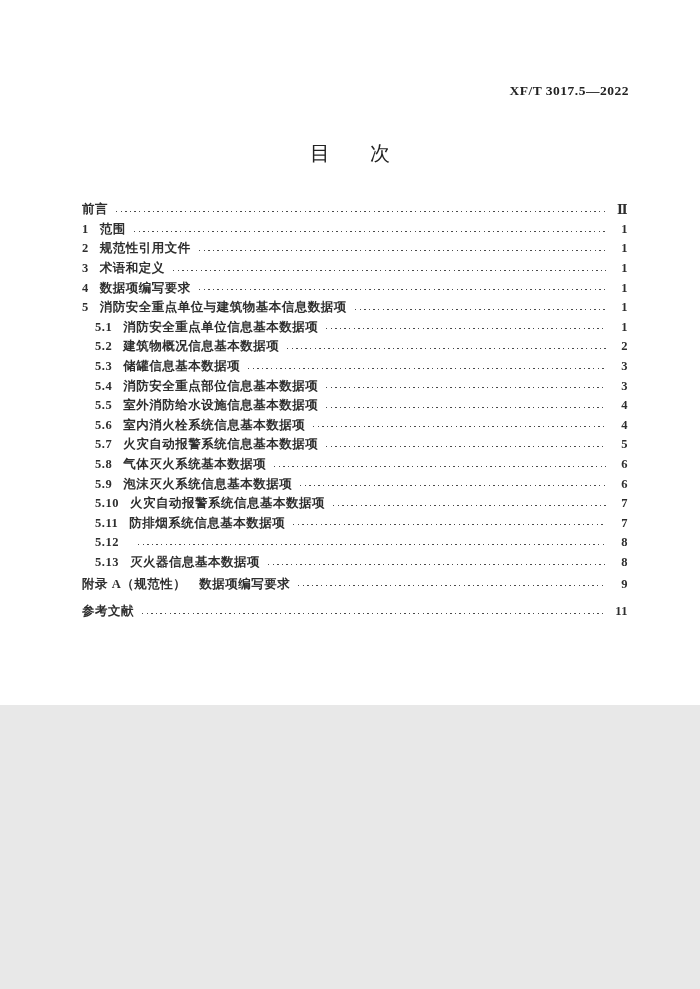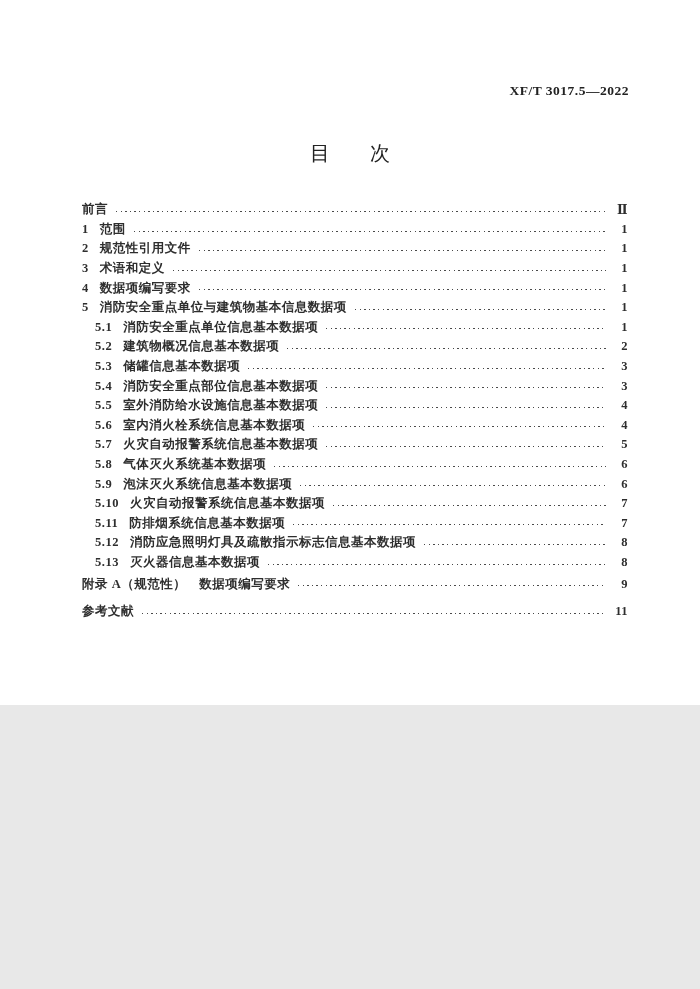--- a/index.html
+++ b/index.html
@@ -180,21 +180,20 @@
         <span class="pg">7</span>
       </div>
       <div class="toc-row sub">
         <span class="num">5.11</span>
         <span class="ttl">防排烟系统信息基本数据项</span>
         <span class="leader"></span>
         <span class="pg">7</span>
       </div>
       <div class="toc-row sub">
         <span class="num">5.12</span>
-        <span class="ttl">消防应急照明灯具及疏散指示标志信息基本数据项</span>
         <span class="leader"></span>
         <span class="pg">8</span>
       </div>
       <div class="toc-row sub">
         <span class="num">5.13</span>
         <span class="ttl">灭火器信息基本数据项</span>
         <span class="leader"></span>
         <span class="pg">8</span>
       </div>
       <div class="toc-row gap-sm">

